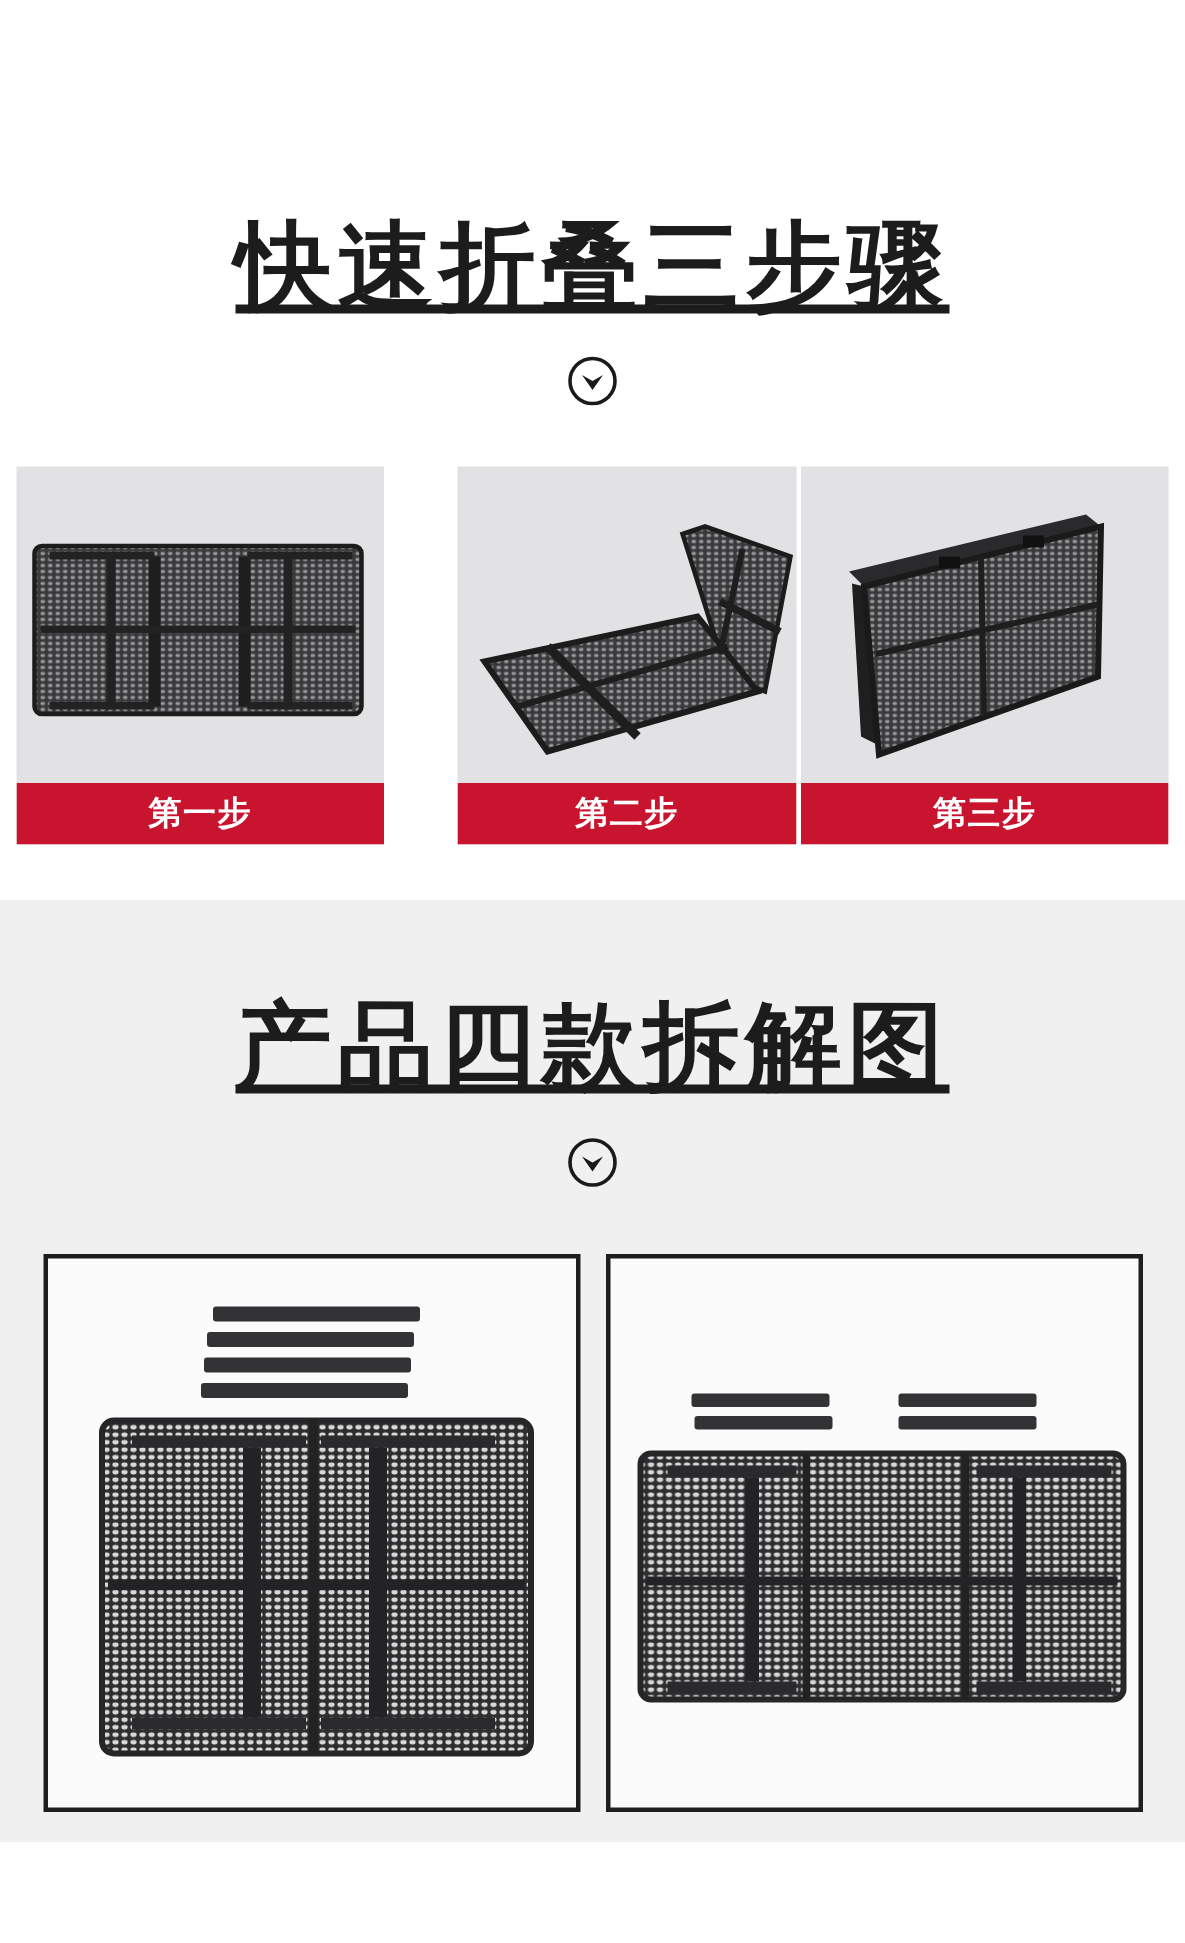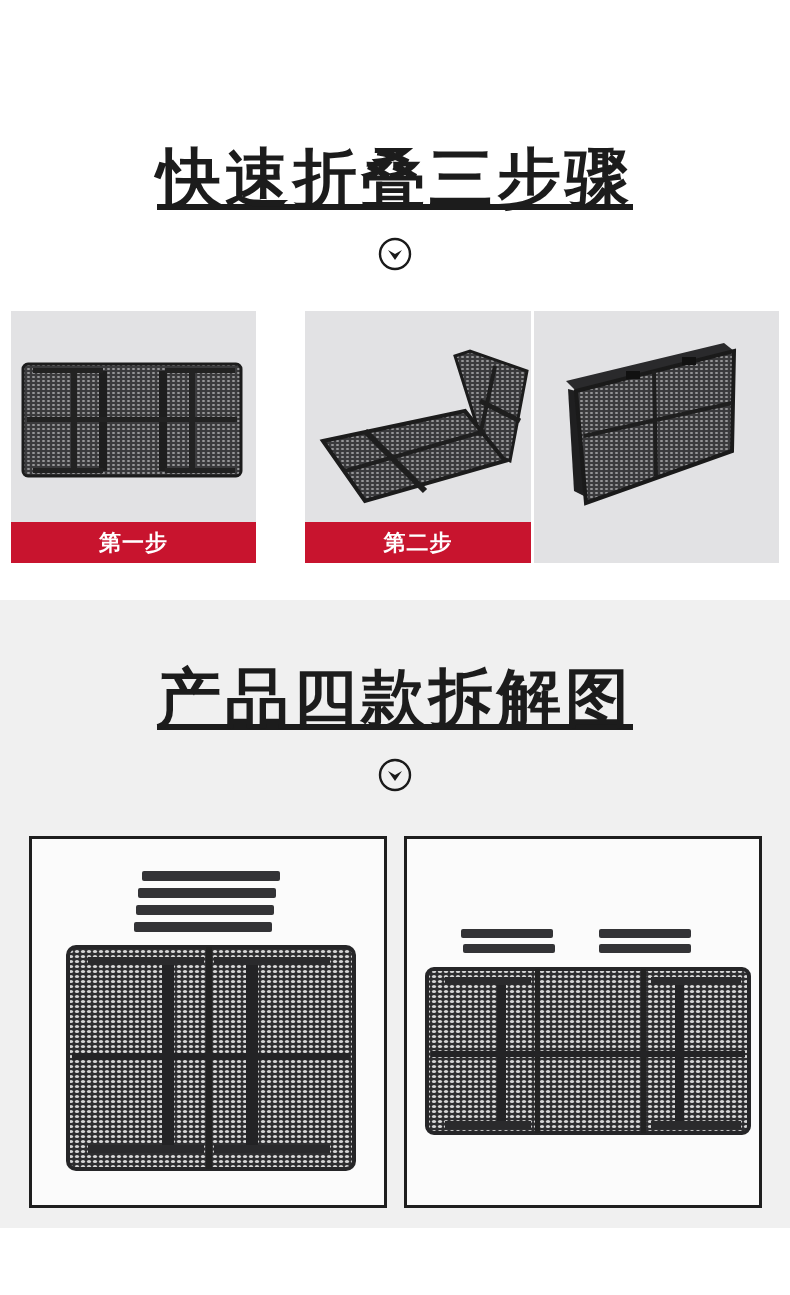--- a/index.html
+++ b/index.html
@@ -93,20 +93,21 @@
     <svg width="245" height="210" viewBox="0 0 245 210">
       <polygon points="32,70 190,32 200,40 42,80" fill="#2a2a2c"></polygon>
       <polygon points="34,78 42,80 50,185 40,180" fill="#1f1f20"></polygon>
       <polygon points="42,80 200,40 198,140 52,192" fill="url(#mesh)" stroke="#1a1a1a" stroke-width="4"></polygon>
       <line x1="120" y1="60" x2="122" y2="165" stroke="#1e1e1e" stroke-width="4"></line>
       <line x1="50" y1="125" x2="198" y2="92" stroke="#1e1e1e" stroke-width="4"></line>
       <rect x="92" y="60" width="14" height="8" fill="#111"></rect>
       <rect x="148" y="46" width="14" height="8" fill="#111"></rect>
     </svg>
   </div>
+  <div class="step-band">第三步</div>
 </div>
 
 <div class="gray-section"></div>
 <div class="section-title" style="top:658px;text-decoration:underline;">产品四款拆解图</div>
 <div class="chevron" style="top:758px;">
   <svg width="34" height="34" viewBox="0 0 34 34">
     <circle cx="17" cy="17" r="15" fill="none" stroke="#1a1a1a" stroke-width="2.4"></circle>
     <path d="M10 13 L17 23 L24 13 L17 17 Z" fill="#1a1a1a"></path>
   </svg>
 </div>

